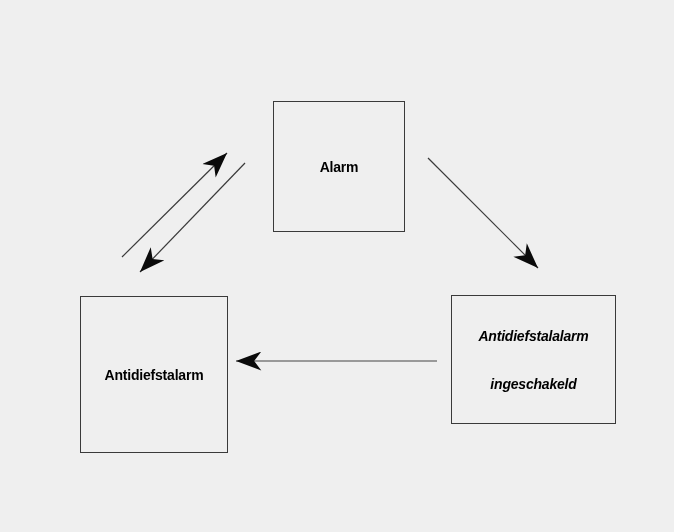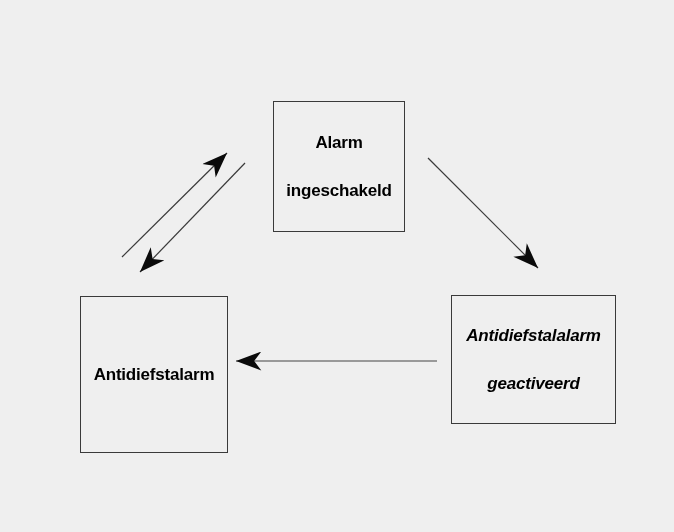--- a/index.html
+++ b/index.html
@@ -30,21 +30,21 @@
     position: absolute;
     box-sizing: border-box;
     border: 1px solid var(--node-border);
     background: transparent;
     display: flex;
     flex-direction: column;
     align-items: center;
     justify-content: center;
     text-align: center;
     color: var(--node-text);
-    font-size: 17px;
+    font-size: 14px;
     font-weight: bold;
     line-height: 28px;
     letter-spacing: -0.2px;
     white-space: nowrap;
     gap: 20px;
   }
   .node-top    { left: 273px; top: 101px; width: 132px; height: 131px; }
   .node-left   { left: 80px;  top: 296px; width: 148px; height: 157px; }
   .node-right  { left: 451px; top: 295px; width: 165px; height: 129px; font-style: italic; }
   .node-line { display: block; }
@@ -65,25 +65,24 @@
 
     <line x1="245" y1="163" x2="140" y2="272" style="stroke: var(--edge-line); stroke-width: 1.2;" marker-end="url(#arrowhead)"></line>
 
     <line x1="428" y1="158" x2="538" y2="268" style="stroke: var(--edge-line); stroke-width: 1.2;" marker-end="url(#arrowhead)"></line>
 
     <line x1="437" y1="361" x2="236" y2="361" style="stroke: var(--edge-line-light); stroke-width: 2;" marker-end="url(#arrowhead)"></line>
   </svg>
 
   <div class="node node-top">
     <span class="node-line">Alarm</span>
-    <span class="node-line">ingeschakeld</span>
   </div>
 
   <div class="node node-left">
     <span class="node-line">Antidiefstalarm</span>
   </div>
 
   <div class="node node-right">
     <span class="node-line">Antidiefstalalarm</span>
-    <span class="node-line">geactiveerd</span>
+    <span class="node-line">ingeschakeld</span>
   </div>
 
 </div>
 
 </body></html>

